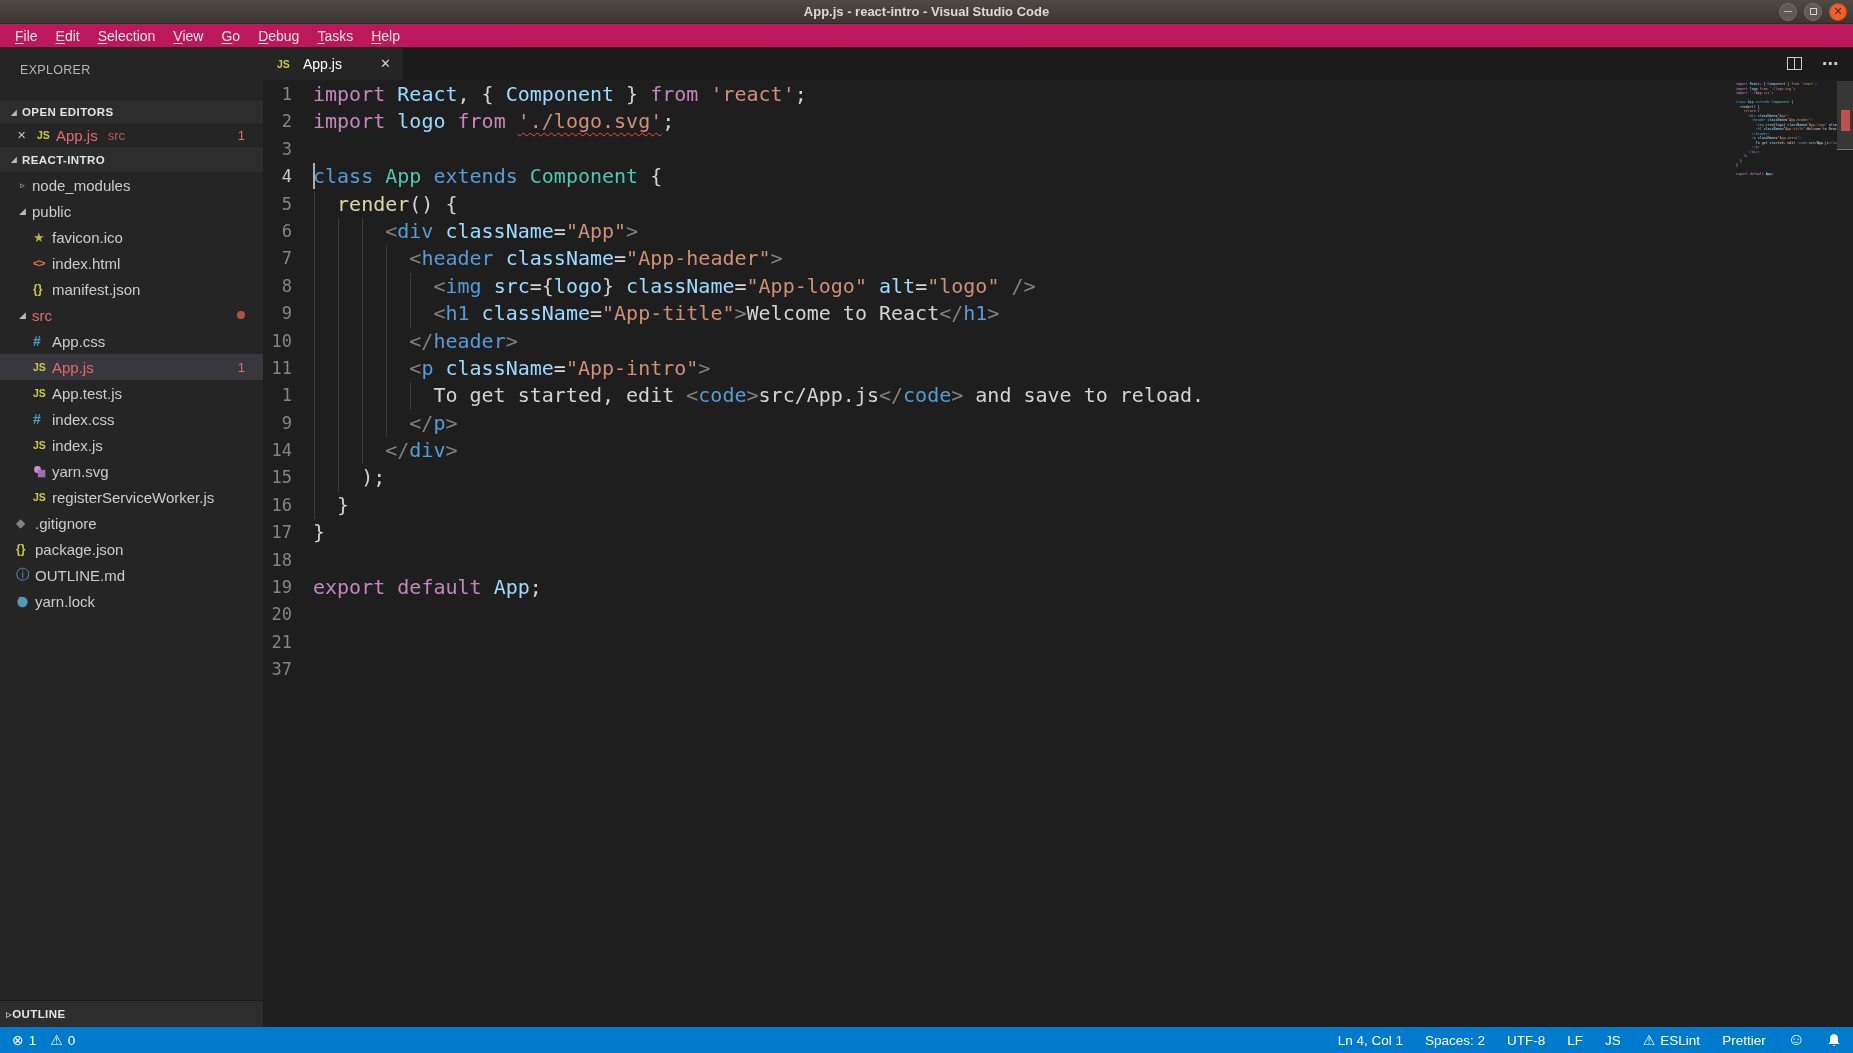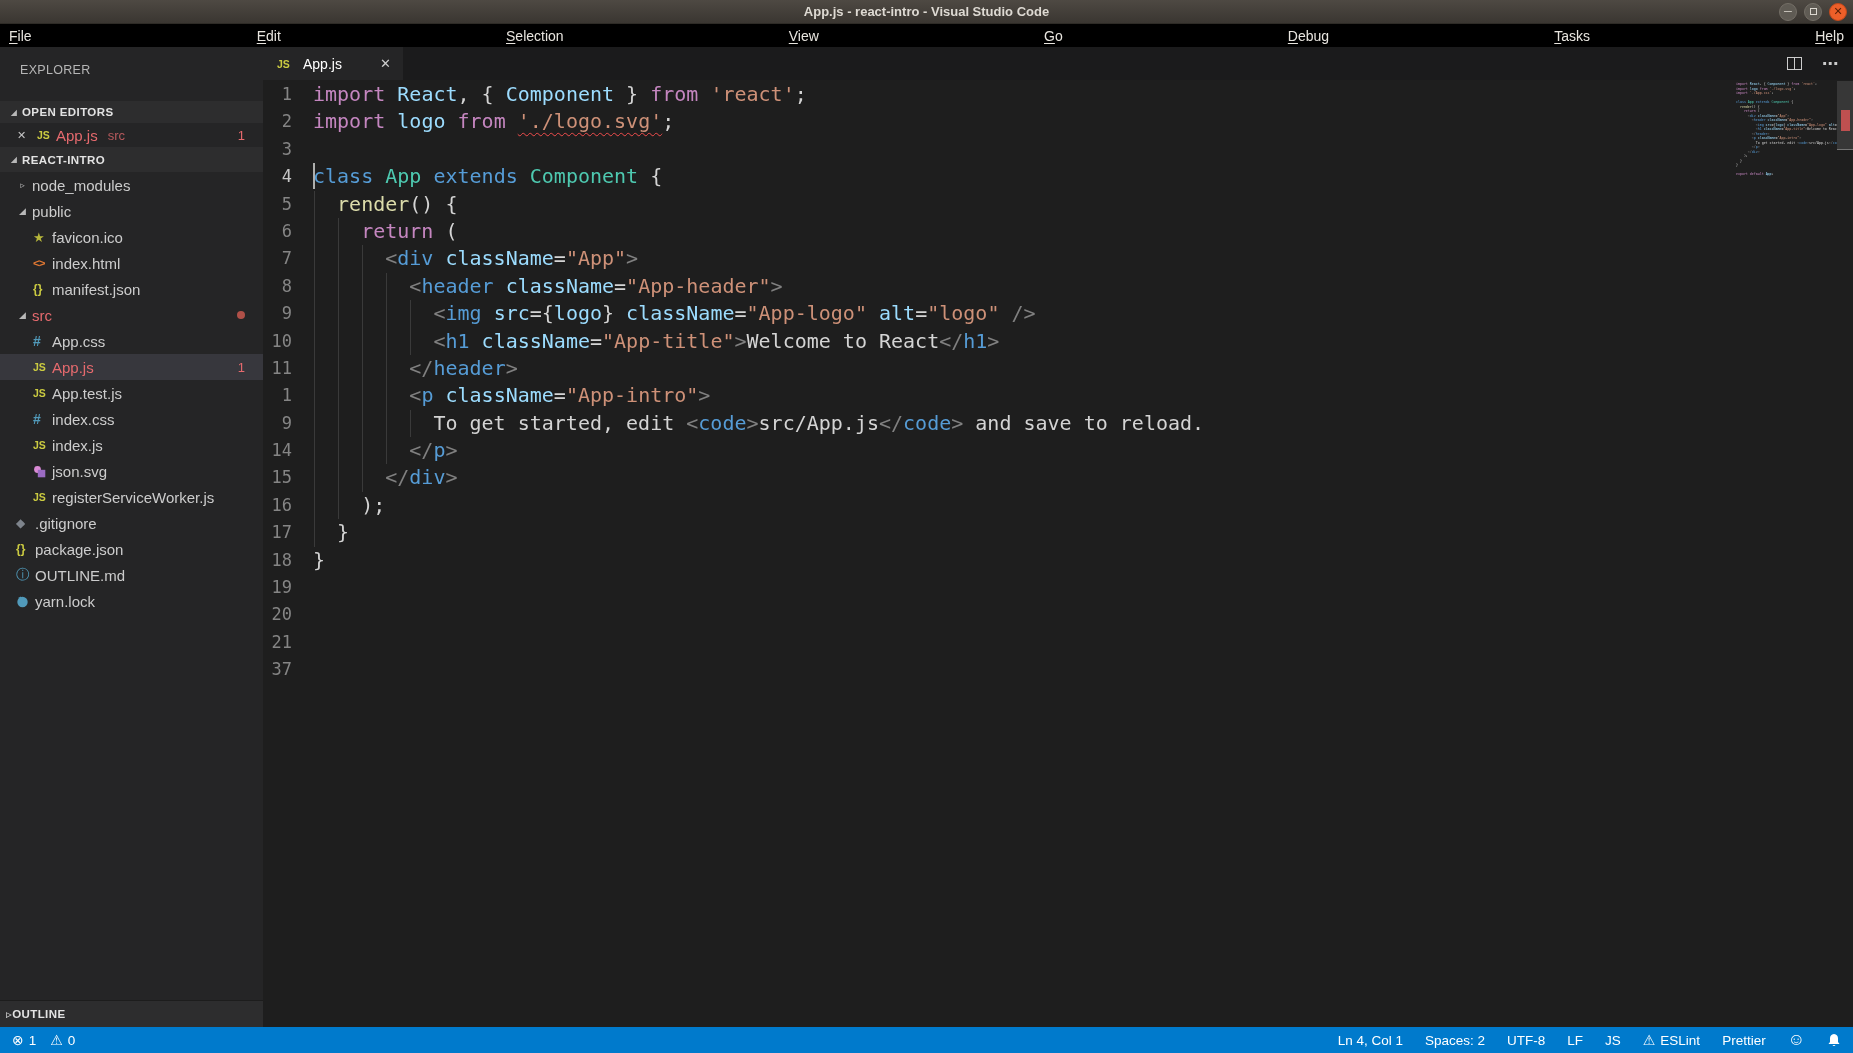--- a/index.html
+++ b/index.html
@@ -12,21 +12,21 @@
               display:flex; align-items:center; justify-content:center; }
   .titlebar-title { font-size:13px; font-weight:bold; color:#dedad3; }
   .win-controls { position:absolute; right:6px; top:3px; display:flex; gap:7px; }
   .win-btn { width:18px; height:18px; border-radius:50%; background:#5f5b54;
              border:1px solid #736e66; color:#dcd8d0; font-size:11px; line-height:15px;
              text-align:center; }
   .win-btn.close { background:#ee5f29; border-color:#c2491c; color:#581f06; font-weight:bold; }
   .win-btn .sq { display:inline-block; width:7px; height:7px; border:1.5px solid #dcd8d0; margin-top:4px; }
 
   
-  .menubar { height:23px; background:#000000; display:flex; align-items:center; padding-left:0;justify-content:space-between; }
+  .menubar { height:23px; background:#be185d; display:flex; align-items:center; padding-left:6px; }
   .menu-item { color:#e8e5df; font-size:14px; padding:0 9px; cursor:default; }
   .menu-item u { text-underline-offset:2px; }
 
   
   .main { display:flex; height:980px; }
 
   
   .sidebar { width:263px; background:#252526; color:#cccccc; display:flex; flex-direction:column;
              font-size:15px; position:relative; flex-shrink:0; }
   .panel-title { height:54px; padding:16px 0 0 20px; font-size:12.5px; color:#b6b6b6; letter-spacing:.3px; }
@@ -192,21 +192,21 @@
             <span class="ficon js">JS</span>
             <span>index.js</span>
           </div>
           <div class="tree-row" style="padding-left: 33px;">
             <span class="ficon svg">
               <svg width="13" height="13">
                 <circle cx="4.5" cy="4.5" r="3.4" fill="#d98ad4"></circle>
                 <rect x="4.8" y="4.8" width="7.5" height="7.5" fill="#9b6bc3"></rect>
               </svg>
             </span>
-            <span>json.svg</span>
+            <span>yarn.svg</span>
           </div>
           <div class="tree-row" style="padding-left: 33px;">
             <span class="ficon js">JS</span>
             <span>registerServiceWorker.js</span>
           </div>
           <div class="tree-row" style="padding-left: 16px;">
             <span class="ficon git">◆</span>
             <span>.gitignore</span>
           </div>
           <div class="tree-row" style="padding-left: 16px;">
@@ -278,34 +278,34 @@
             <div>20</div>
             <div>21</div>
             <div>37</div>
           </div>
         <div class="code" id="code">
             <div class="code-line"><span style="padding-left: 0ch;"><span style="color: rgb(197, 134, 192);">import</span><span style="color: rgb(212, 212, 212);"> </span><span style="color: rgb(156, 220, 254);">React</span><span style="color: rgb(212, 212, 212);">, { </span><span style="color: rgb(156, 220, 254);">Component</span><span style="color: rgb(212, 212, 212);"> } </span><span style="color: rgb(197, 134, 192);">from</span><span style="color: rgb(212, 212, 212);"> </span><span style="color: rgb(206, 145, 120);">'react'</span><span style="color: rgb(212, 212, 212);">;</span></span></div>
             <div class="code-line"><span style="padding-left: 0ch;"><span style="color: rgb(197, 134, 192);">import</span><span style="color: rgb(212, 212, 212);"> </span><span style="color: rgb(156, 220, 254);">logo</span><span style="color: rgb(212, 212, 212);"> </span><span style="color: rgb(197, 134, 192);">from</span><span style="color: rgb(212, 212, 212);"> </span><span class="squiggle" style="color: rgb(206, 145, 120);">'./logo.svg'</span><span style="color: rgb(212, 212, 212);">;</span></span></div>
             <div class="code-line"><span style="padding-left: 0ch;"></span></div>
             <div class="code-line"><span style="padding-left: 0ch;"><span style="color: rgb(86, 156, 214);">class</span><span style="color: rgb(212, 212, 212);"> </span><span style="color: rgb(78, 201, 176);">App</span><span style="color: rgb(212, 212, 212);"> </span><span style="color: rgb(86, 156, 214);">extends</span><span style="color: rgb(212, 212, 212);"> </span><span style="color: rgb(78, 201, 176);">Component</span><span style="color: rgb(212, 212, 212);"> {</span></span></div>
             <div class="code-line"><span class="indent-guide" style="left: calc(0ch + 0.5px);"></span><span style="padding-left: 2ch;"><span style="color: rgb(220, 220, 170);">render</span><span style="color: rgb(212, 212, 212);">() {</span></span></div>
-            <div class="code-line"><span class="indent-guide" style="left: calc(0ch + 0.5px);"></span><span class="indent-guide" style="left: calc(2ch + 0.5px);"></span><span style="padding-left: 4ch;"><span style="color: rgb(197, 134, 192);">return</span><span style="color: rgb(212, 212, 212);"> (</span></span></div>
             <div class="code-line"><span class="indent-guide" style="left: calc(0ch + 0.5px);"></span><span class="indent-guide" style="left: calc(2ch + 0.5px);"></span><span class="indent-guide" style="left: calc(4ch + 0.5px);"></span><span style="padding-left: 6ch;"><span style="color: rgb(128, 128, 128);">&lt;</span><span style="color: rgb(86, 156, 214);">div</span><span style="color: rgb(212, 212, 212);"> </span><span style="color: rgb(156, 220, 254);">className</span><span style="color: rgb(212, 212, 212);">=</span><span style="color: rgb(206, 145, 120);">"App"</span><span style="color: rgb(128, 128, 128);">&gt;</span></span></div>
             <div class="code-line"><span class="indent-guide" style="left: calc(0ch + 0.5px);"></span><span class="indent-guide" style="left: calc(2ch + 0.5px);"></span><span class="indent-guide" style="left: calc(4ch + 0.5px);"></span><span class="indent-guide" style="left: calc(6ch + 0.5px);"></span><span style="padding-left: 8ch;"><span style="color: rgb(128, 128, 128);">&lt;</span><span style="color: rgb(86, 156, 214);">header</span><span style="color: rgb(212, 212, 212);"> </span><span style="color: rgb(156, 220, 254);">className</span><span style="color: rgb(212, 212, 212);">=</span><span style="color: rgb(206, 145, 120);">"App-header"</span><span style="color: rgb(128, 128, 128);">&gt;</span></span></div>
             <div class="code-line"><span class="indent-guide" style="left: calc(0ch + 0.5px);"></span><span class="indent-guide" style="left: calc(2ch + 0.5px);"></span><span class="indent-guide" style="left: calc(4ch + 0.5px);"></span><span class="indent-guide" style="left: calc(6ch + 0.5px);"></span><span class="indent-guide" style="left: calc(8ch + 0.5px);"></span><span style="padding-left: 10ch;"><span style="color: rgb(128, 128, 128);">&lt;</span><span style="color: rgb(86, 156, 214);">img</span><span style="color: rgb(212, 212, 212);"> </span><span style="color: rgb(156, 220, 254);">src</span><span style="color: rgb(212, 212, 212);">=</span><span style="color: rgb(212, 212, 212);">{</span><span style="color: rgb(156, 220, 254);">logo</span><span style="color: rgb(212, 212, 212);">}</span><span style="color: rgb(212, 212, 212);"> </span><span style="color: rgb(156, 220, 254);">className</span><span style="color: rgb(212, 212, 212);">=</span><span style="color: rgb(206, 145, 120);">"App-logo"</span><span style="color: rgb(212, 212, 212);"> </span><span style="color: rgb(156, 220, 254);">alt</span><span style="color: rgb(212, 212, 212);">=</span><span style="color: rgb(206, 145, 120);">"logo"</span><span style="color: rgb(212, 212, 212);"> </span><span style="color: rgb(128, 128, 128);">/&gt;</span></span></div>
             <div class="code-line"><span class="indent-guide" style="left: calc(0ch + 0.5px);"></span><span class="indent-guide" style="left: calc(2ch + 0.5px);"></span><span class="indent-guide" style="left: calc(4ch + 0.5px);"></span><span class="indent-guide" style="left: calc(6ch + 0.5px);"></span><span class="indent-guide" style="left: calc(8ch + 0.5px);"></span><span style="padding-left: 10ch;"><span style="color: rgb(128, 128, 128);">&lt;</span><span style="color: rgb(86, 156, 214);">h1</span><span style="color: rgb(212, 212, 212);"> </span><span style="color: rgb(156, 220, 254);">className</span><span style="color: rgb(212, 212, 212);">=</span><span style="color: rgb(206, 145, 120);">"App-title"</span><span style="color: rgb(128, 128, 128);">&gt;</span><span style="color: rgb(212, 212, 212);">Welcome to React</span><span style="color: rgb(128, 128, 128);">&lt;/</span><span style="color: rgb(86, 156, 214);">h1</span><span style="color: rgb(128, 128, 128);">&gt;</span></span></div>
             <div class="code-line"><span class="indent-guide" style="left: calc(0ch + 0.5px);"></span><span class="indent-guide" style="left: calc(2ch + 0.5px);"></span><span class="indent-guide" style="left: calc(4ch + 0.5px);"></span><span class="indent-guide" style="left: calc(6ch + 0.5px);"></span><span style="padding-left: 8ch;"><span style="color: rgb(128, 128, 128);">&lt;/</span><span style="color: rgb(86, 156, 214);">header</span><span style="color: rgb(128, 128, 128);">&gt;</span></span></div>
             <div class="code-line"><span class="indent-guide" style="left: calc(0ch + 0.5px);"></span><span class="indent-guide" style="left: calc(2ch + 0.5px);"></span><span class="indent-guide" style="left: calc(4ch + 0.5px);"></span><span class="indent-guide" style="left: calc(6ch + 0.5px);"></span><span style="padding-left: 8ch;"><span style="color: rgb(128, 128, 128);">&lt;</span><span style="color: rgb(86, 156, 214);">p</span><span style="color: rgb(212, 212, 212);"> </span><span style="color: rgb(156, 220, 254);">className</span><span style="color: rgb(212, 212, 212);">=</span><span style="color: rgb(206, 145, 120);">"App-intro"</span><span style="color: rgb(128, 128, 128);">&gt;</span></span></div>
             <div class="code-line"><span class="indent-guide" style="left: calc(0ch + 0.5px);"></span><span class="indent-guide" style="left: calc(2ch + 0.5px);"></span><span class="indent-guide" style="left: calc(4ch + 0.5px);"></span><span class="indent-guide" style="left: calc(6ch + 0.5px);"></span><span class="indent-guide" style="left: calc(8ch + 0.5px);"></span><span style="padding-left: 10ch;"><span style="color: rgb(212, 212, 212);">To get started, edit </span><span style="color: rgb(128, 128, 128);">&lt;</span><span style="color: rgb(86, 156, 214);">code</span><span style="color: rgb(128, 128, 128);">&gt;</span><span style="color: rgb(212, 212, 212);">src/App.js</span><span style="color: rgb(128, 128, 128);">&lt;/</span><span style="color: rgb(86, 156, 214);">code</span><span style="color: rgb(128, 128, 128);">&gt;</span><span style="color: rgb(212, 212, 212);"> and save to reload.</span></span></div>
             <div class="code-line"><span class="indent-guide" style="left: calc(0ch + 0.5px);"></span><span class="indent-guide" style="left: calc(2ch + 0.5px);"></span><span class="indent-guide" style="left: calc(4ch + 0.5px);"></span><span class="indent-guide" style="left: calc(6ch + 0.5px);"></span><span style="padding-left: 8ch;"><span style="color: rgb(128, 128, 128);">&lt;/</span><span style="color: rgb(86, 156, 214);">p</span><span style="color: rgb(128, 128, 128);">&gt;</span></span></div>
             <div class="code-line"><span class="indent-guide" style="left: calc(0ch + 0.5px);"></span><span class="indent-guide" style="left: calc(2ch + 0.5px);"></span><span class="indent-guide" style="left: calc(4ch + 0.5px);"></span><span style="padding-left: 6ch;"><span style="color: rgb(128, 128, 128);">&lt;/</span><span style="color: rgb(86, 156, 214);">div</span><span style="color: rgb(128, 128, 128);">&gt;</span></span></div>
             <div class="code-line"><span class="indent-guide" style="left: calc(0ch + 0.5px);"></span><span class="indent-guide" style="left: calc(2ch + 0.5px);"></span><span style="padding-left: 4ch;"><span style="color: rgb(212, 212, 212);">);</span></span></div>
             <div class="code-line"><span class="indent-guide" style="left: calc(0ch + 0.5px);"></span><span style="padding-left: 2ch;"><span style="color: rgb(212, 212, 212);">}</span></span></div>
             <div class="code-line"><span style="padding-left: 0ch;"><span style="color: rgb(212, 212, 212);">}</span></span></div>
             <div class="code-line"><span style="padding-left: 0ch;"></span></div>
+            <div class="code-line"><span style="padding-left: 0ch;"><span style="color: rgb(197, 134, 192);">export</span><span style="color: rgb(212, 212, 212);"> </span><span style="color: rgb(197, 134, 192);">default</span><span style="color: rgb(212, 212, 212);"> </span><span style="color: rgb(156, 220, 254);">App</span><span style="color: rgb(212, 212, 212);">;</span></span></div>
             <div class="code-line"><span style="padding-left: 0ch;"></span></div>
           </div>
         <div class="cursor"></div>
         <div class="minimap">
           <div class="minimap-inner" id="minimap-code">
               <div class="code-line"><span style="padding-left: 0ch;"><span style="color: rgb(197, 134, 192);">import</span><span style="color: rgb(212, 212, 212);"> </span><span style="color: rgb(156, 220, 254);">React</span><span style="color: rgb(212, 212, 212);">, { </span><span style="color: rgb(156, 220, 254);">Component</span><span style="color: rgb(212, 212, 212);"> } </span><span style="color: rgb(197, 134, 192);">from</span><span style="color: rgb(212, 212, 212);"> </span><span style="color: rgb(206, 145, 120);">'react'</span><span style="color: rgb(212, 212, 212);">;</span></span></div>
               <div class="code-line"><span style="padding-left: 0ch;"><span style="color: rgb(197, 134, 192);">import</span><span style="color: rgb(212, 212, 212);"> </span><span style="color: rgb(156, 220, 254);">logo</span><span style="color: rgb(212, 212, 212);"> </span><span style="color: rgb(197, 134, 192);">from</span><span style="color: rgb(212, 212, 212);"> </span><span style="color: rgb(206, 145, 120);">'./logo.svg'</span><span style="color: rgb(212, 212, 212);">;</span></span></div>
               <div class="code-line"><span style="padding-left: 0ch;"><span style="color: rgb(197, 134, 192);">import</span><span style="color: rgb(212, 212, 212);"> </span><span style="color: rgb(206, 145, 120);">'./App.css'</span><span style="color: rgb(212, 212, 212);">;</span></span></div>
               <div class="code-line"><span style="padding-left: 0ch;"></span></div>
               <div class="code-line"><span style="padding-left: 0ch;"><span style="color: rgb(86, 156, 214);">class</span><span style="color: rgb(212, 212, 212);"> </span><span style="color: rgb(78, 201, 176);">App</span><span style="color: rgb(212, 212, 212);"> </span><span style="color: rgb(86, 156, 214);">extends</span><span style="color: rgb(212, 212, 212);"> </span><span style="color: rgb(78, 201, 176);">Component</span><span style="color: rgb(212, 212, 212);"> {</span></span></div>

